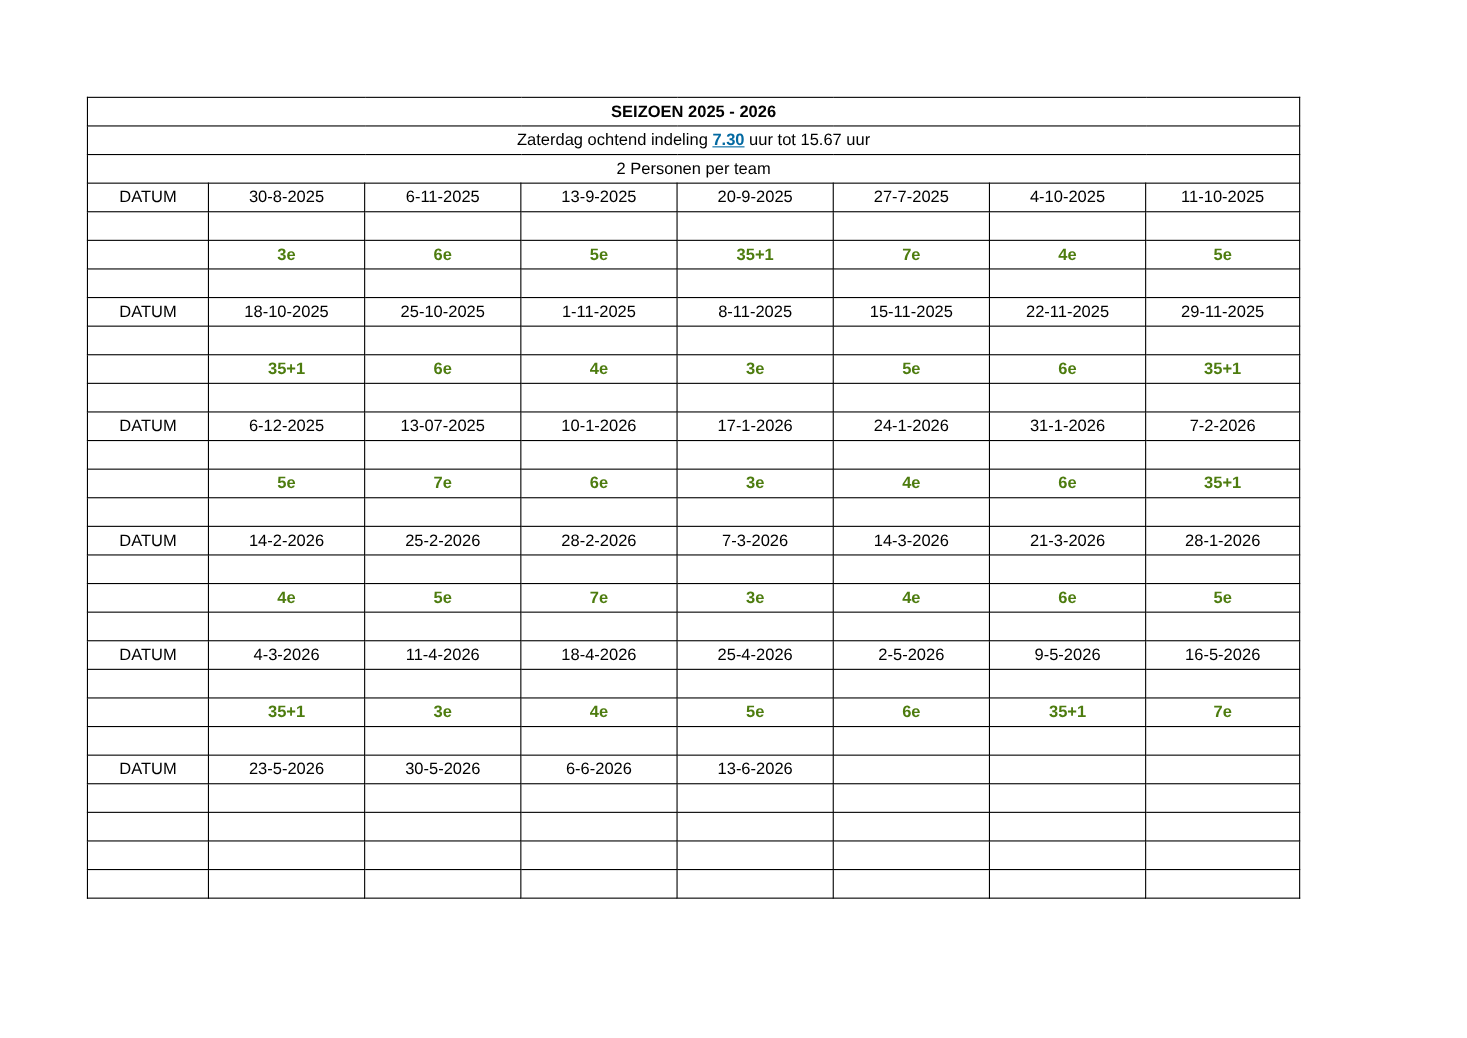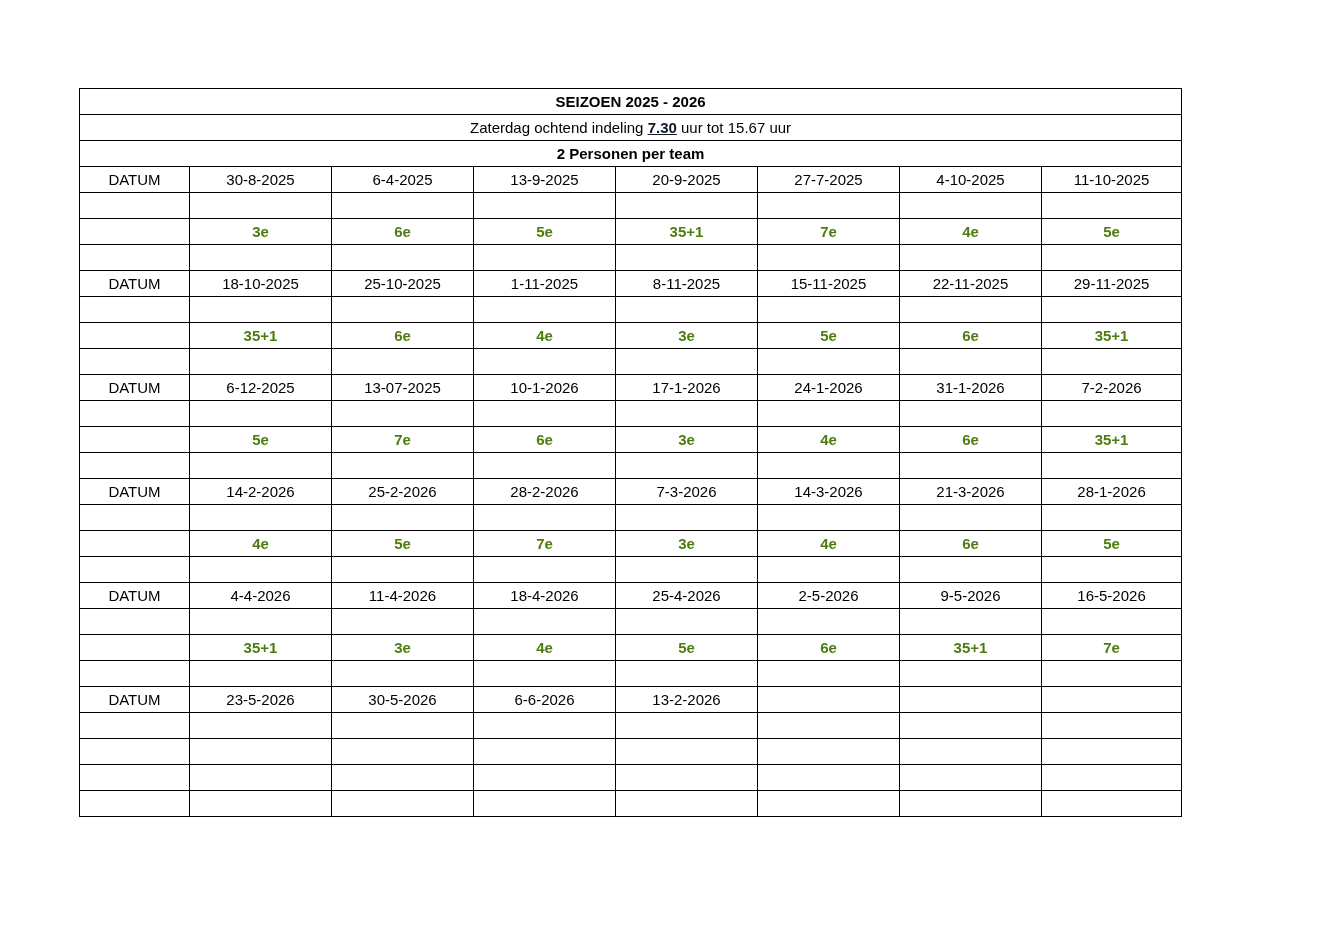--- a/index.html
+++ b/index.html
@@ -50,25 +50,25 @@
     height: 33px;
   }
   .subtitle-row td {
     font-size: 23px;
     height: 35px;
     font-weight: normal;
   }
   .subtitle3-row td {
     font-size: 21px;
     height: 32px;
-    font-weight: bold;
+    font-weight: normal;
     margin-top: 42px;
   }
   .hl {
-    color: #0f172a;
+    color: #0369a1;
     font-weight: bold;
     text-decoration: underline;
   }
   .datum-cell {
     font-weight: normal;
     text-align: left;
     padding-left: 16px;
     font-size: 15px;
   }
   .date-cell {
@@ -105,21 +105,21 @@
       <tr class="subtitle-row">
         <td colspan="8"><span>Zaterdag ochtend indeling </span><span class="hl">7.30</span><span> uur tot 15.67 uur</span></td>
       </tr>
       <tr class="subtitle3-row">
         <td colspan="8">2 Personen per team</td>
       </tr>
 
       <tr>
         <td class="datum-cell">DATUM</td>
         <td class="date-cell">30-8-2025</td>
-        <td class="date-cell">6-4-2025</td>
+        <td class="date-cell">6-11-2025</td>
         <td class="date-cell">13-9-2025</td>
         <td class="date-cell">20-9-2025</td>
         <td class="date-cell">27-7-2025</td>
         <td class="date-cell">4-10-2025</td>
         <td class="date-cell">11-10-2025</td>
       </tr>
       <tr class="blank-row">
         <td></td>
           <td></td>
           <td></td>
@@ -268,21 +268,21 @@
           <td></td>
           <td></td>
           <td></td>
           <td></td>
           <td></td>
           <td></td>
       </tr>
 
       <tr>
         <td class="datum-cell">DATUM</td>
-        <td class="date-cell">4-4-2026</td>
+        <td class="date-cell">4-3-2026</td>
         <td class="date-cell">11-4-2026</td>
         <td class="date-cell">18-4-2026</td>
         <td class="date-cell">25-4-2026</td>
         <td class="date-cell">2-5-2026</td>
         <td class="date-cell">9-5-2026</td>
         <td class="date-cell">16-5-2026</td>
       </tr>
       <tr class="blank-row">
         <td></td>
           <td></td>
@@ -312,21 +312,21 @@
           <td></td>
           <td></td>
           <td></td>
       </tr>
 
       <tr>
         <td class="datum-cell">DATUM</td>
         <td class="date-cell">23-5-2026</td>
         <td class="date-cell">30-5-2026</td>
         <td class="date-cell">6-6-2026</td>
-        <td class="date-cell">13-2-2026</td>
+        <td class="date-cell">13-6-2026</td>
         <td class="date-cell"></td>
         <td class="date-cell"></td>
         <td class="date-cell"></td>
       </tr>
       <tr class="blank-row">
         <td></td>
           <td></td>
           <td></td>
           <td></td>
           <td></td>

